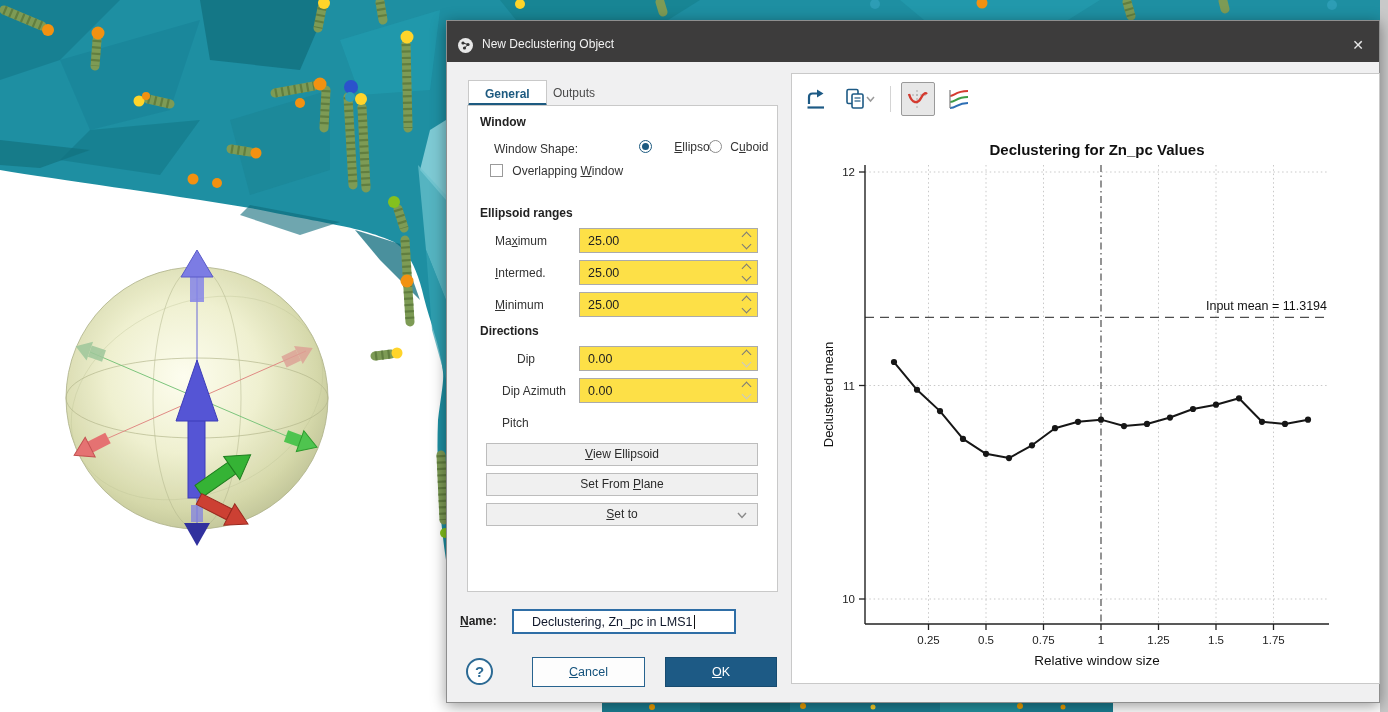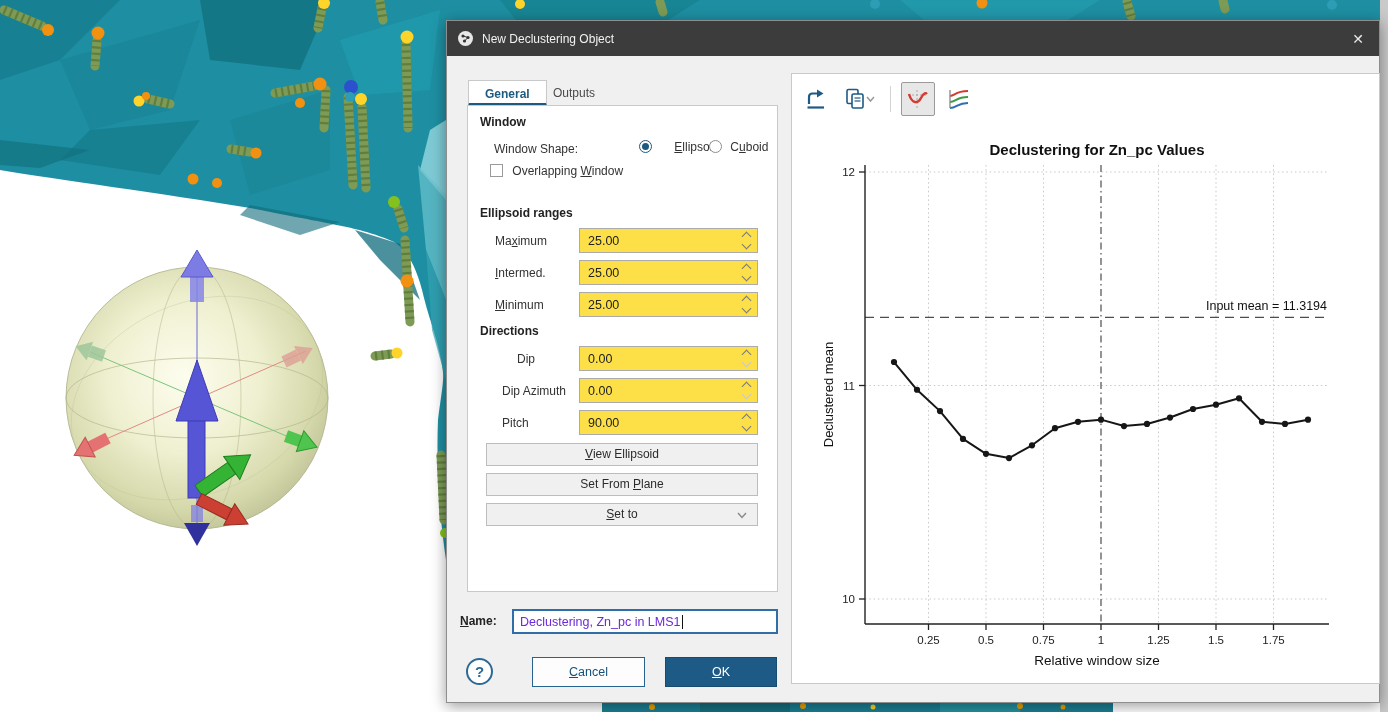--- a/index.html
+++ b/index.html
@@ -4,21 +4,21 @@
 <style>
   html,body{margin:0;padding:0}
   body{width:1388px;height:712px;overflow:hidden;position:relative;background:#fff;
        font-family:"Liberation Sans","DejaVu Sans",sans-serif;font-size:12px;color:#333;}
   .abs{position:absolute}
   
   #viewport{left:0;top:0;width:1388px;height:712px}
   
   #dialog{left:446px;top:20px;width:934px;height:683px;background:#f0f0f1;
           border:1px solid #8e8e8e;box-sizing:border-box;box-shadow:0 3px 14px rgba(0,0,0,.4)}
-  #titlebar{left:0;top:0;width:100%;height:35px;background:#3d3c3c;display:flex;align-items:center;box-sizing:border-box;padding:8px 10px}
+  #titlebar{left:0;top:0;width:100%;height:41px;background:#3d3c3c;display:flex;box-sizing:border-box;padding:16px 10px}
   #titlebar .ttl{color:#f2f2f2;font-size:12px;margin-left:8px}
   #close-x{margin-left:auto;color:#e8e8e8;font-size:14px;width:22px;text-align:center;cursor:default}
   
   .tab{position:absolute;top:59px;height:26px;line-height:26px;padding:0 16px;font-size:12px}
   .tab.active{left:21px;background:#fff;color:#1d5a80;border:1px solid #c9c9c9;border-bottom:3px solid #1d5a80;box-sizing:border-box;font-weight:bold}
   .tab.inactive{left:90px;color:#4a4a4a}
   
   #left-panel{left:20px;top:84px;width:311px;height:487px;background:#fff;border:1px solid #c9c9c9;box-sizing:border-box}
   .grp{font-weight:bold;color:#222}
   .lbl{color:#333}
@@ -30,22 +30,22 @@
   .cv.up{border-top-width:1.5px;border-left-width:1.5px;margin-top:3px}
   .cv.dn{border-bottom-width:1.5px;border-right-width:1.5px;margin-top:1px;margin-bottom:3px}
   .cv.dim{border-color:#c9c9c9}
   .radio{display:inline-block;width:13px;height:13px;border:1.5px solid #8e8e8e;border-radius:50%;box-sizing:border-box;vertical-align:-2px;background:#fff}
   .radio.sel{border-color:#1d5a80}
   .radio.sel::after{content:"";display:block;width:7px;height:7px;margin:1.5px;border-radius:50%;background:#1d5a80}
   .checkbox{display:inline-block;width:13px;height:13px;border:1.5px solid #9a9a9a;box-sizing:border-box;vertical-align:-2px;background:#fff}
   .stackbtn{position:absolute;left:39px;width:272px;height:23px;background:#f0f0f0;border:1px solid #bdbdbd;
             box-sizing:border-box;text-align:center;line-height:21px;color:#2b2b2b;font-size:12px}
   
-  #name-field{left:65px;top:588px;width:266px;height:25px;border:2px solid #2f6ea6;background:#fff;box-sizing:border-box;
-              display:flex;align-items:center;padding-left:6px;font-size:12.5px;color:#6d28d9}
+  #name-field{left:65px;top:588px;width:224px;height:25px;border:2px solid #2f6ea6;background:#fff;box-sizing:border-box;
+              display:flex;align-items:center;padding-left:18px;font-size:12.5px;color:#0f172a}
   .caret{display:inline-block;width:1px;height:14px;background:#111;margin-left:1px}
   #help-btn{left:19px;top:637px;width:27px;height:27px;border:2px solid #2c6a94;border-radius:50%;box-sizing:border-box;
             color:#2c6a94;font-weight:bold;font-size:15px;text-align:center;line-height:23px;background:#fff}
   #cancel-btn{left:85px;top:636px;width:113px;height:30px;background:#fdfdfd;border:1px solid #27638f;box-sizing:border-box;
               color:#14527c;text-align:center;line-height:28px;font-size:12.5px}
   #ok-btn{left:218px;top:636px;width:112px;height:30px;background:#1d5a85;border:1px solid #174b70;box-sizing:border-box;
           color:#fff;text-align:center;line-height:28px;font-size:12.5px}
   
   #chart-panel{left:344px;top:52px;width:589px;height:611px;background:#fff;border:1px solid #c9c9c9;box-sizing:border-box}
   #chart-toolbar{left:8px;top:6px;height:38px;display:flex;align-items:center;gap:8px}
@@ -283,27 +283,20 @@
   </div>
   <div class="abs lbl" style="left:55px;top:363px"><span>Dip Azimuth</span></div>
   <div class="spin" style="left:132px;top:357px">
     <input readonly="" value="0.00" style="">
     <span class="btns">
         <i class="cv up"></i>
         <i class="cv dn dim"></i>
       </span>
   </div>
   <div class="abs lbl" style="left:55px;top:395px"><span>Pitch</span></div>
-  <div class="spin" style="left:132px;top:389px">
-    <input readonly="" value="90.00" style="">
-    <span class="btns">
-        <i class="cv up"></i>
-        <i class="cv dn"></i>
-      </span>
-  </div>
 
   <div class="stackbtn" style="top:422px"><span></span><span class="u">V</span><span>iew Ellipsoid</span></div>
   <div class="stackbtn" style="top:452px"><span>Set From </span><span class="u">P</span><span>lane</span></div>
   <div class="stackbtn" style="top:482px">
     <span></span><span class="u">S</span><span>et to</span>
     <svg width="10" height="7" viewBox="0 0 10 7" style="position:absolute;right:10px;top:8px">
         <path d="M1,1 L5,5.5 L9,1" fill="none" stroke="#8a8a8a" stroke-width="1.4"></path>
       </svg>
   </div>
 

